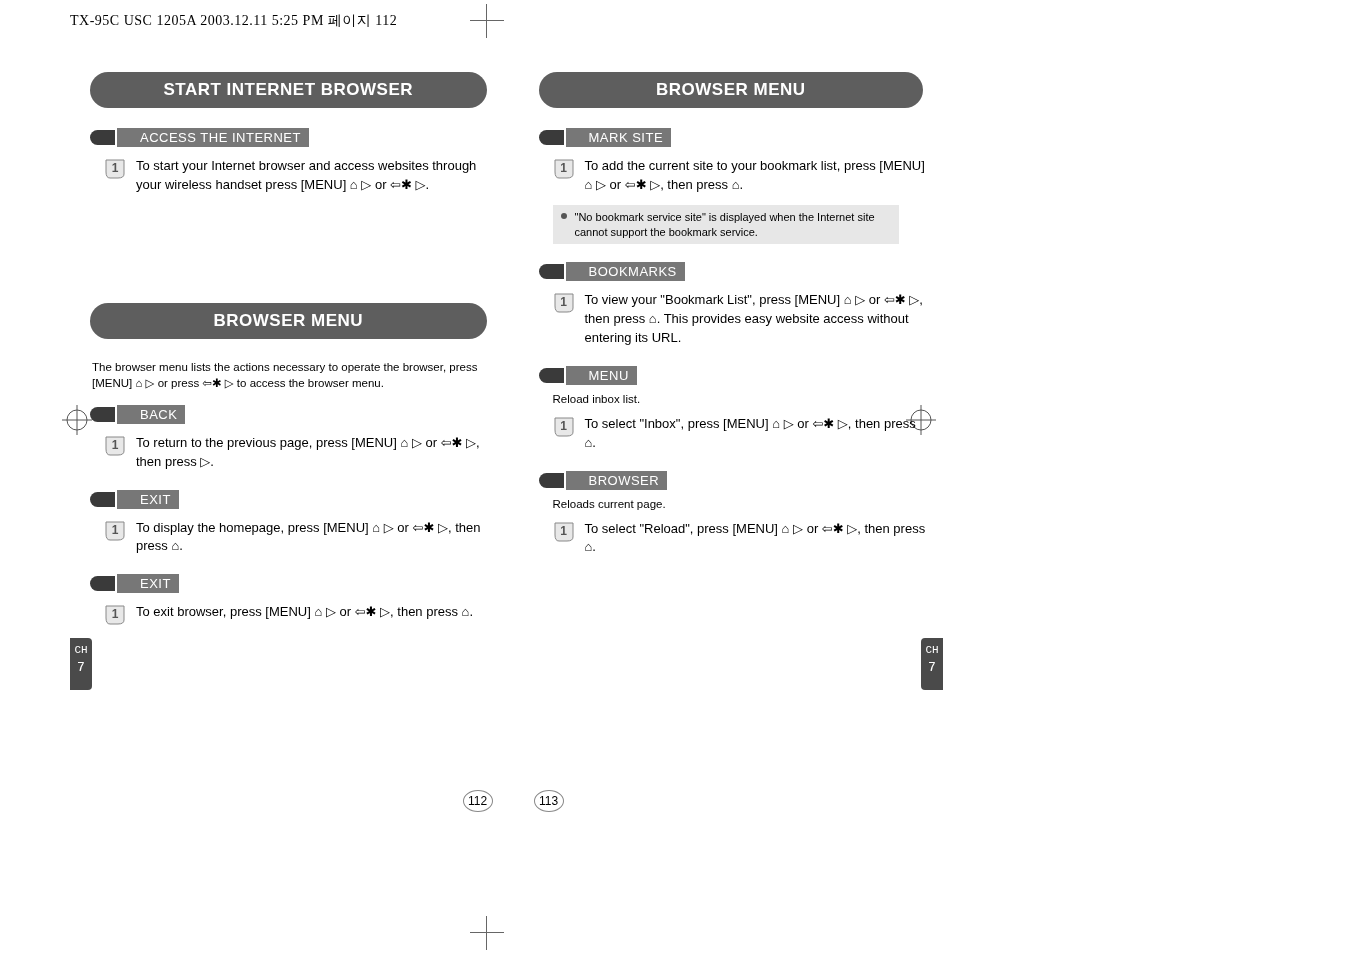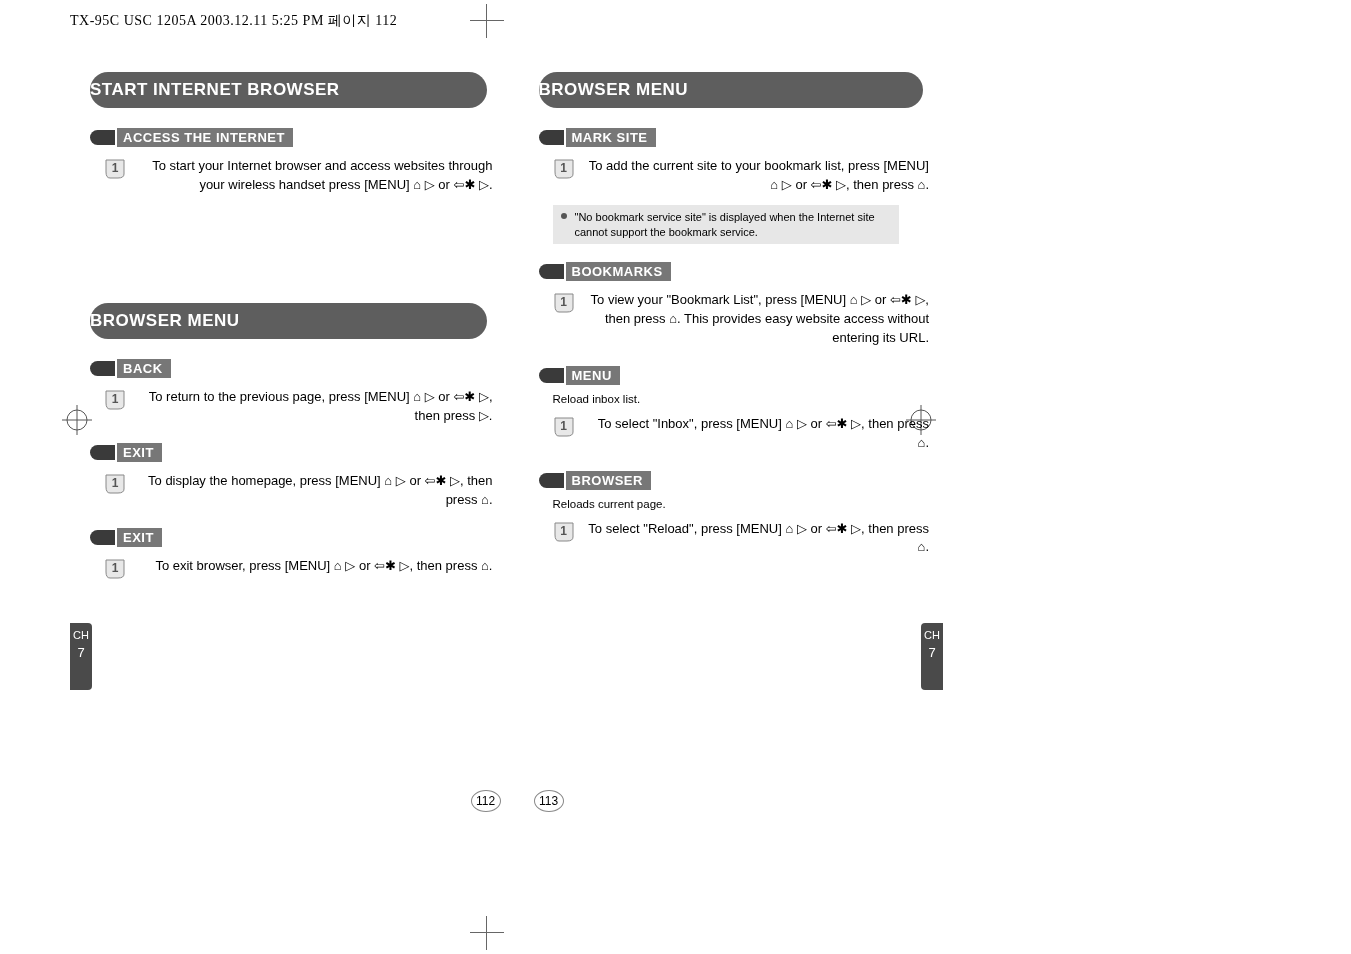--- a/index.html
+++ b/index.html
@@ -61,21 +61,21 @@
   }
   .page-right { padding-left: 26px; }
 
   .title-bar {
     background: #5e5e5e;
     color: #fff;
     font-weight: bold;
     font-size: 17px;
     letter-spacing: 0.5px;
     border-radius: 18px;
-    text-align: left;
+    text-align: center;
     padding: 8px 0;
     margin: 0 6px 20px 6px;
   }
   .section {
     margin: 0 0 18px 6px;
   }
   .section-head {
     display: inline-flex;
     align-items: center;
   }
@@ -85,23 +85,23 @@
     height: 15px;
     border-radius: 10px 0 0 10px;
     background: #3a3a3a;
     margin-right: -1px;
   }
   .sec-label {
     display: inline-block;
     background: #777;
     color: #fff;
     font-size: 13px;
-    font-weight: bold;
+    font-weight: normal;
     letter-spacing: 0.5px;
-    padding: 2px 8px 2px 6px;
+    padding: 2px 8px 2px 23px;
     border-left: 2px solid #fff;
     border-right: 2px solid #fff;
   }
   .step {
     display: flex;
     margin: 8px 0 10px 14px;
     font-size: 13px;
     line-height: 1.45;
   }
   .step-num {
@@ -116,21 +116,21 @@
   .step-num span {
     position: absolute;
     top: 0; left: 0;
     width: 100%;
     text-align: center;
     font-size: 12px;
     font-weight: bold;
     color: #555;
     line-height: 20px;
   }
-  .step-text { flex: 1; text-align: right; }
+  .step-text { flex: 1; }
   .sub-note {
     font-size: 11.5px;
     margin: 6px 0 10px 14px;
   }
   .intro-text {
     font-size: 11.5px;
     margin: 6px 8px 14px 8px;
     line-height: 1.4;
   }
   .note-box {
@@ -147,42 +147,43 @@
     background: #555;
     border-radius: 50%;
     margin: 3px 8px 0 0;
     flex: 0 0 auto;
   }
   .ch-tab {
     position: absolute;
     background: #4a4a4a;
     color: #fff;
     width: 22px;
-    height: 67px;
+    height: 52px;
     text-align: center;
     font-size: 11px;
     line-height: 1.15;
     padding-top: 6px;
     box-sizing: border-box;
+    font-family: Liberation Mono, monospace;
   }
   .ch-tab .n { font-size: 13px; display:block; margin-top:4px;}
   .ch-left  { left: 0; bottom: 130px; border-radius: 0 4px 4px 0; }
   .ch-right { right: 0; bottom: 130px; border-radius: 4px 0 0 4px; }
   .page-num {
     position: absolute;
     bottom: 8px;
     font-size: 12px;
     border: 1px solid #888;
     border-radius: 50%;
     width: 28px;
     height: 20px;
     line-height: 20px;
     text-align: center;
   }
-  .page-left  .page-num { right: 6px; }
+  .page-left  .page-num { right: 14px; }
   .page-right .page-num { left: 27px; }
 </style>
 </head>
 <body>
 
 <div class="print-header">TX-95C USC 1205A  2003.12.11 5:25 PM  페이지 112</div>
 
 <div class="crop-target crop-top"></div>
 <div class="crop-target crop-bottom"></div>
 
@@ -224,20 +225,21 @@
           <span>1</span>
         </div>
         <div class="step-text">To start your Internet browser and access websites through your wireless handset press [MENU] ⌂ ▷ or ⇦✱ ▷.</div>
       </div>
     </div>
 
     <div style="height:90px"></div>
 
     <div class="title-bar">BROWSER MENU</div>
 
+    <div class="intro-text">The browser menu lists the actions necessary to operate the browser, press [MENU] ⌂ ▷ or press ⇦✱ ▷ to access the browser menu.</div>
 
     <div class="section">
       <div class="section-head">
         <span class="bullet-shape"></span>
         <span class="sec-label">BACK</span>
       </div>
       <div class="step">
         <div class="step-num">
           <svg viewBox="0 0 22 22">
               <path d="M2 2 L20 2 L20 16 Q20 20 14 20 L6 20 Q2 20 2 14 Z" fill="#e8e8e8" stroke="#888" stroke-width="1"></path>

